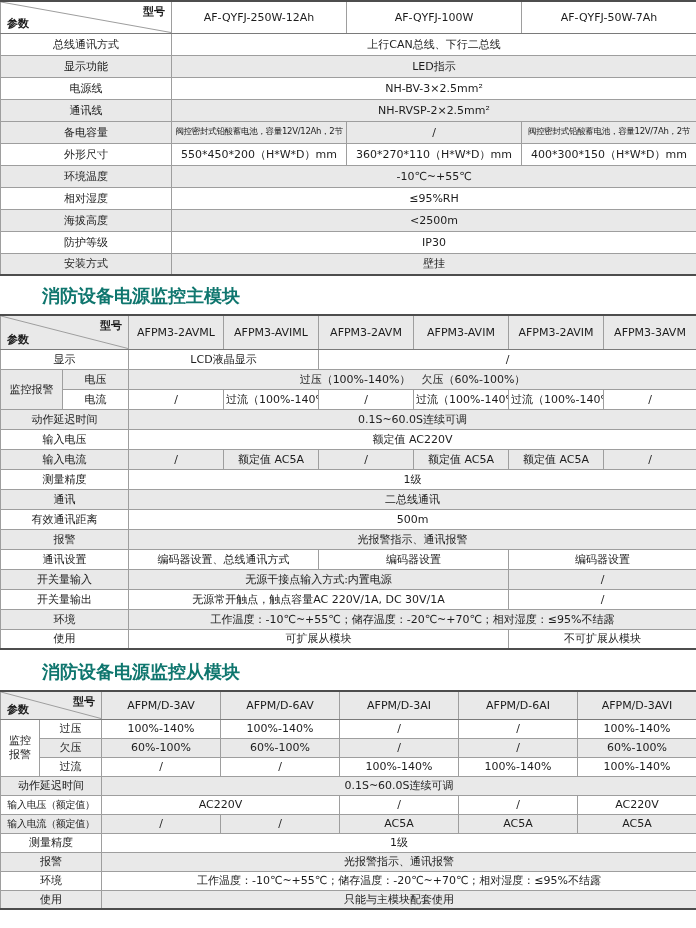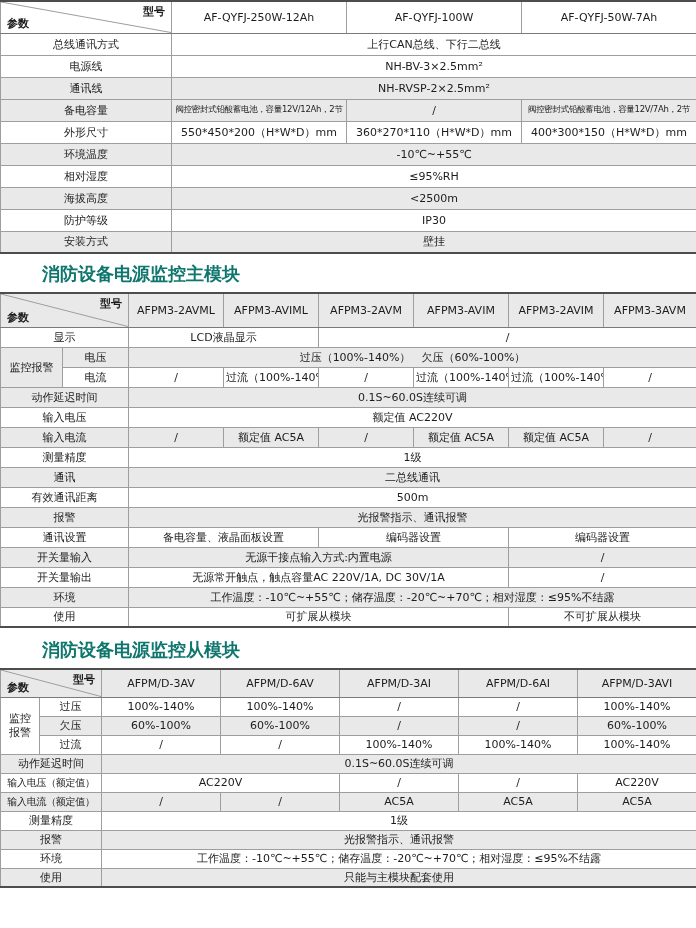--- a/index.html
+++ b/index.html
@@ -61,20 +61,24 @@
       <th>AF-QYFJ-250W-12Ah</th>
       <th>AF-QYFJ-100W</th>
       <th>AF-QYFJ-50W-7Ah</th>
     </tr>
   </thead>
   <tbody>
     <tr>
         <td>总线通讯方式</td>
         <td colspan="3">上行CAN总线、下行二总线</td>
       </tr>
+    <tr class="gray">
+        <td>显示功能</td>
+        <td colspan="3">LED指示</td>
+      </tr>
     <tr>
         <td>电源线</td>
         <td colspan="3">NH-BV-3×2.5mm²</td>
       </tr>
     <tr class="gray">
         <td>通讯线</td>
         <td colspan="3">NH-RVSP-2×2.5mm²</td>
       </tr>
     <tr class="gray">
       <td>备电容量</td>
@@ -189,21 +193,21 @@
     <tr>
         <td colspan="2">有效通讯距离</td>
         <td colspan="6">500m</td>
       </tr>
     <tr class="gray">
         <td colspan="2">报警</td>
         <td colspan="6">光报警指示、通讯报警</td>
       </tr>
     <tr>
       <td colspan="2">通讯设置</td>
-      <td colspan="2">备电容量、液晶面板设置</td>
+      <td colspan="2">编码器设置、总线通讯方式</td>
       <td colspan="2">编码器设置</td>
       <td colspan="2">编码器设置</td>
     </tr>
     <tr class="gray">
       <td colspan="2">开关量输入</td>
       <td colspan="4">无源干接点输入方式:内置电源</td>
       <td colspan="2">/</td>
     </tr>
     <tr>
       <td colspan="2">开关量输出</td>

